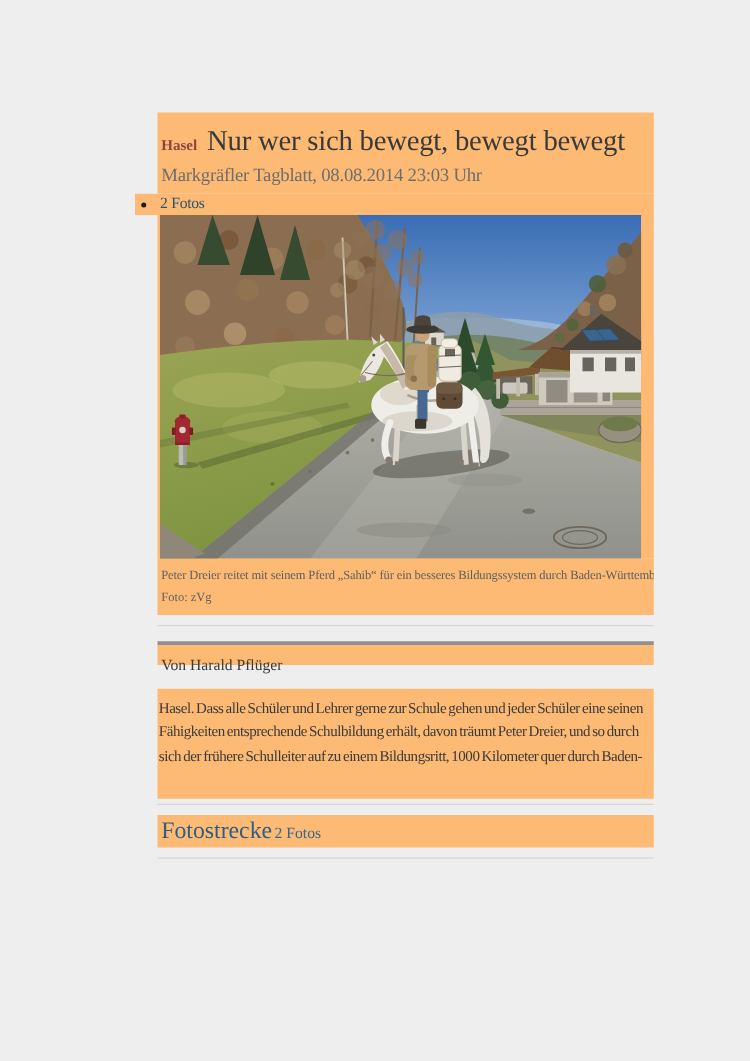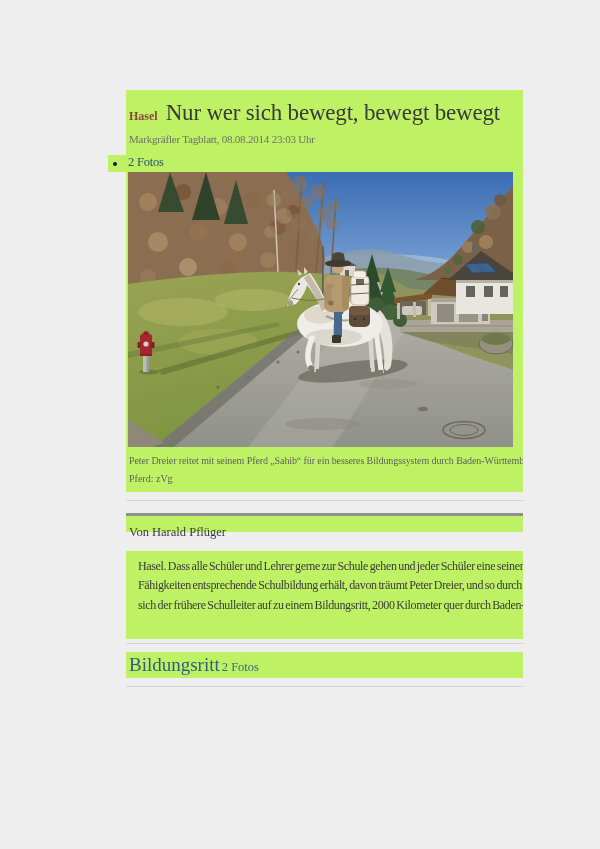--- a/index.html
+++ b/index.html
@@ -3,28 +3,28 @@
 <meta charset="utf-8">
 <style>
   html,body { margin:0; padding:0; }
   body {
     width:600px; height:849px; position:relative;
     background:#eeeeee; overflow:hidden;
     font-family:"Liberation Serif", serif;
     -webkit-font-smoothing:antialiased;
   }
   .abs { position:absolute; }
-  .white { background:#bef264; }
+  .white { background:#fdba74; }
 
   
   #header-block { left:126px; top:90px; width:397px; height:65px; }
   .headline-row { padding:10px 6px 0 3px; display:flex; align-items:baseline; white-space:nowrap; }
   .kicker { font-size:12px; font-weight:bold; color:#8b473f; margin-right:8px; }
   .title { font-size:23px; color:#3a3a3a; letter-spacing:-0.2px; }
-  .dateline { margin:7px 16px 0 3px; font-size:11px; color:#6e6e6e; letter-spacing:-0.2px; }
+  .dateline { margin:7px 16px 0 3px; font-size:15px; color:#6e6e6e; letter-spacing:-0.2px; }
 
   
   #fotos-row { left:108px; top:155px; width:415px; height:17px; }
   .bullet { position:absolute; left:5px; top:7px; width:4px; height:4px; border-radius:50%; background:#1a1a1a; }
   .fotos-link { position:absolute; left:20px; top:0px; font-size:12.5px; color:#2d566e; letter-spacing:-0.2px; cursor:pointer; }
 
   
   #photo-block { left:126px; top:172px; width:397px; height:275px; }
   #photo-block svg { display:block; margin-left:2px; }
 
@@ -36,21 +36,21 @@
   .divider { position:absolute; left:126px; width:397px; height:1px; background:#d6d6d6; }
   #divider-1 { top:500px; }
   #divider-2 { top:643px; }
   #divider-3 { top:686px; }
 
   #byline-rule { left:126px; top:513px; width:397px; height:3px; background:#8f8f8f; }
   #byline-block { left:126px; top:516px; width:397px; height:16px; }
   .byline { margin:9px 0 0 3px; font-size:12.5px; color:#3a3a3a; }
 
   #body-block { left:126px; top:551px; width:397px; height:88px; overflow:hidden; }
-  .bodytext { margin:6px 6px 0 12px; font-size:12px; line-height:19.4px; color:#3a3a3a;
+  .bodytext { margin:6px 6px 0 1px; font-size:12px; line-height:19.4px; color:#3a3a3a;
               letter-spacing:-0.35px; word-spacing:-1px; }
   .bodyline { white-space:nowrap; }
 
   #gallery-block { left:126px; top:652px; width:397px; height:26px; }
   .gallery-row { display:flex; align-items:baseline; padding:2px 0 0 3px; cursor:pointer; }
   .gallery-heading { font-size:19px; color:#2e5e81; }
   .gallery-count { font-size:12.5px; color:#35688d; margin-left:2px; }
 </style>
 </head>
 <body>
@@ -293,40 +293,40 @@
       <circle cx="203" cy="131" r="2.6" fill="#8a6f4e"></circle>
       <circle cx="210" cy="96" r="5.6" fill="#c8a47e"></circle>
       <path d="M203,92 L204.5,82 C208,79.5 213,79.5 216,82 L217.5,92 Z" fill="#4c443a"></path>
       <ellipse cx="210" cy="91.5" rx="13" ry="3.4" fill="#3e3931"></ellipse>
     </g>
   </svg>
 </div>
 
 <div id="caption-block" class="abs white">
   <div class="caption">Peter Dreier reitet mit seinem Pferd „Sahib“ für ein besseres Bildungssystem durch Baden-Württemberg.</div>
-  <div class="credit">Pferd: zVg</div>
+  <div class="credit">Foto: zVg</div>
 </div>
 
 <div id="divider-1" class="divider"></div>
 <div id="byline-rule" class="abs"></div>
 
 <div id="byline-block" class="abs white">
   <div class="byline">Von Harald Pflüger</div>
 </div>
 
 <div id="body-block" class="abs white">
   <div class="bodytext">
     <div class="bodyline">Hasel. Dass alle Schüler und Lehrer gerne zur Schule gehen und jeder Schüler eine seinen</div>
     <div class="bodyline">Fähigkeiten entsprechende Schulbildung erhält, davon träumt Peter Dreier, und so durch</div>
-    <div class="bodyline">sich der frühere Schulleiter auf zu einem Bildungsritt, 2000 Kilometer quer durch Baden-</div>
+    <div class="bodyline">sich der frühere Schulleiter auf zu einem Bildungsritt, 1000 Kilometer quer durch Baden-</div>
   </div>
 </div>
 
 <div id="divider-2" class="divider"></div>
 
 <div id="gallery-block" class="abs white">
   <div class="gallery-row">
-    <span class="gallery-heading">Bildungsritt</span>
+    <span class="gallery-heading">Fotostrecke</span>
     <span class="gallery-count">2 Fotos</span>
   </div>
 </div>
 
 <div id="divider-3" class="divider"></div>
 
 </body></html>

